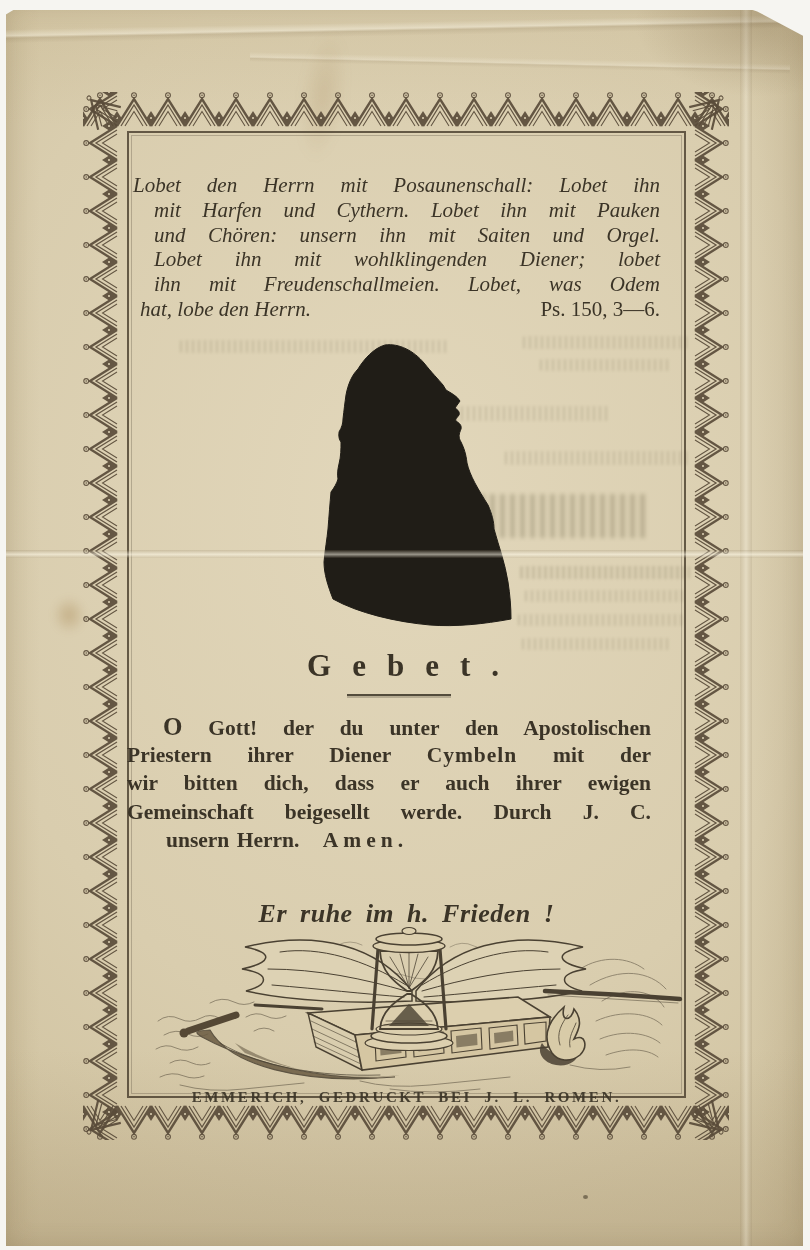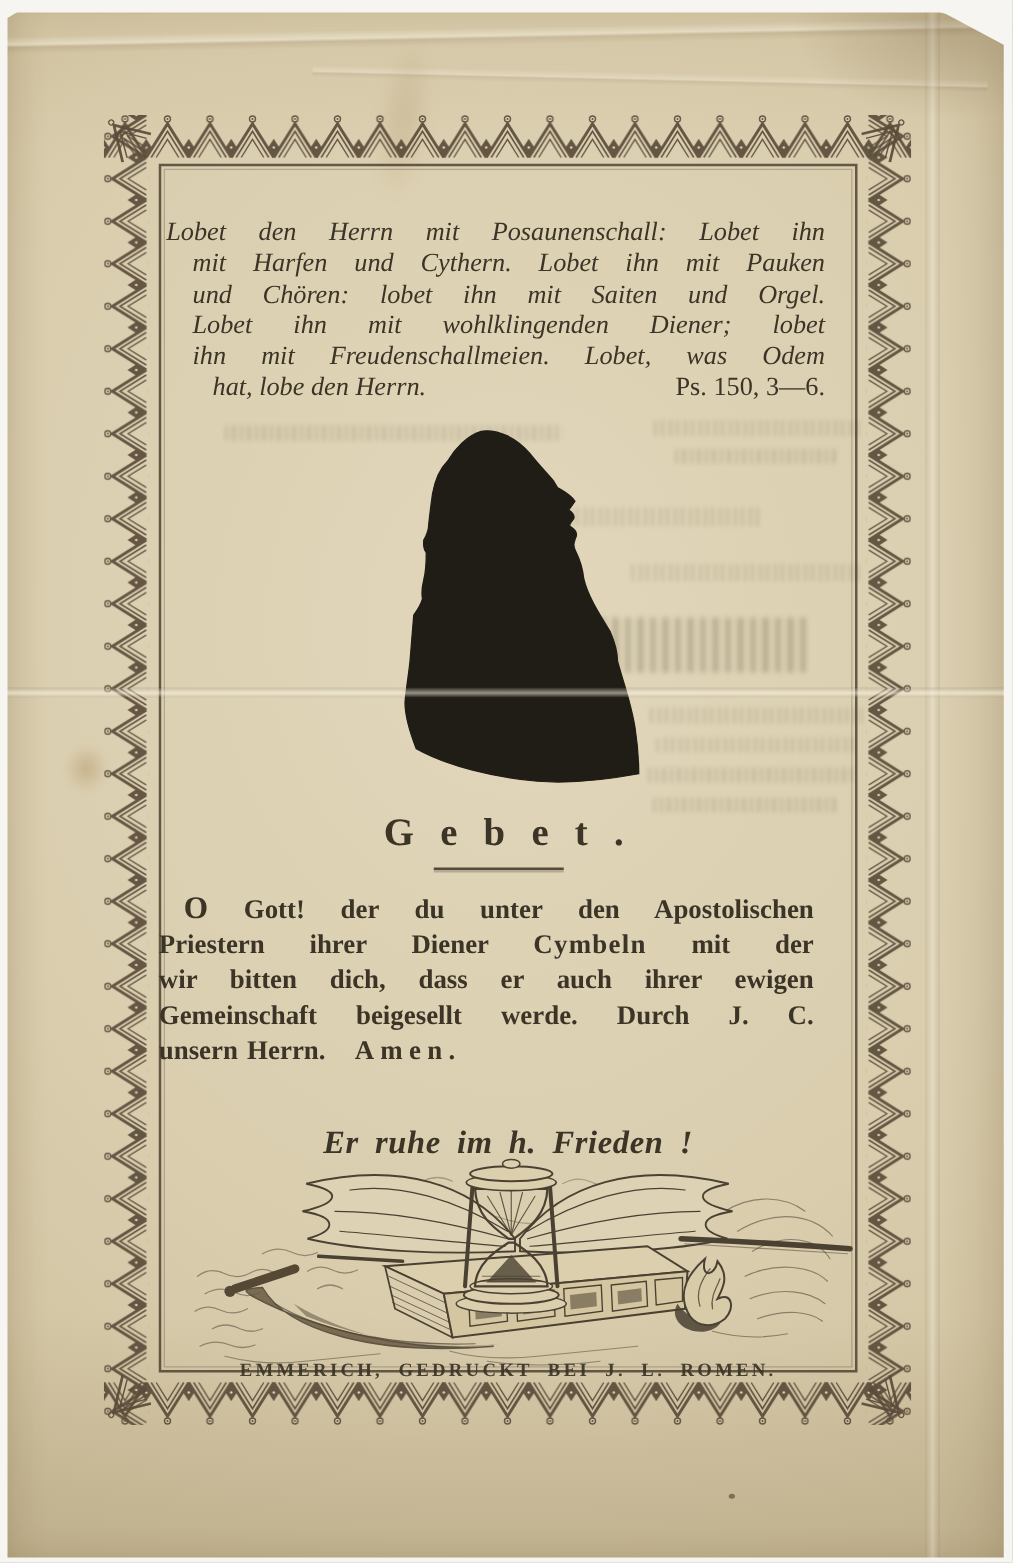--- a/index.html
+++ b/index.html
@@ -37,29 +37,29 @@
   .frame-line{left:127px;top:131px;width:555px;height:963px;z-index:3;
     border:2px solid rgba(73,62,45,.82);}
   .frame-line::before{content:"";position:absolute;left:2px;top:2px;right:2px;bottom:2px;
     border:1px solid rgba(73,62,45,.28);}
   .band{z-index:3;opacity:.92;}
   
   .ink{color:#3b3427;}
   .psalm{left:133px;top:173px;width:527px;z-index:4;font-style:italic;font-weight:normal;font-size:21px;}
   .psalm-line{height:24.8px;line-height:24.8px;text-align:justify;text-align-last:justify;}
   .psalm-line.ind{padding-left:21px;}
-  .psalm-last{height:24.8px;line-height:24.8px;display:flex;justify-content:space-between;padding-left:37px;}
+  .psalm-last{height:24.8px;line-height:24.8px;display:flex;justify-content:space-between;padding-left:7px;}
   .heading{left:127px;top:648px;width:559px;z-index:4;text-align:center;font-weight:bold;
     font-size:31px;letter-spacing:21px;padding-left:14px;box-sizing:border-box;}
   .heading-rule{left:347px;top:694px;width:104px;height:2px;background:rgba(59,52,39,.85);z-index:4;
     box-shadow:0 2px 0 rgba(59,52,39,.25);}
   .prayer{left:127px;top:713px;width:524px;z-index:4;font-weight:bold;font-size:21.5px;}
   .p-line{height:28.2px;line-height:28.2px;text-align:justify;text-align-last:justify;word-spacing:2px;}
-  .p-line.first{padding-left:20px;}
-  .p-line.last{text-align:center;text-align-last:left;}
+  .p-line.first{padding-left:36px;}
+  .p-line.last{text-align:center;text-align-last:left;padding-left:39px;}
   .initial{font-size:25px;}
   .dname{letter-spacing:1px;}
   .amen{margin-left:16px;letter-spacing:5px;}
   .motto{left:127px;top:899px;width:559px;z-index:4;text-align:center;font-weight:bold;font-style:italic;
     font-size:26px;word-spacing:6px;letter-spacing:.5px;}
   .imprint{left:127px;top:1089px;width:559px;z-index:4;text-align:center;font-weight:bold;
     font-size:15px;letter-spacing:2.6px;word-spacing:6px;color:rgba(59,52,39,.92);}
   
   .edge{background:#f6f5f1;z-index:9;}
   .torn-tr{left:744px;top:0;width:66px;height:44px;z-index:9;background:#f6f5f1;
@@ -186,21 +186,21 @@
     <path d="M9,32 L20,13 L31,32" fill="none" stroke="#5a4c3a" stroke-width="1.2"></path>
     <circle cx="20" cy="3" r="2" fill="none" stroke="#5a4c3a" stroke-width="1"></circle>
         </g>
   </svg>
 
   <div class="abs frame-line"></div>
 
   <div class="abs psalm ink">
     <div class="psalm-line">Lobet den Herrn mit Posaunenschall: Lobet ihn</div>
     <div class="psalm-line ind">mit Harfen und Cythern. Lobet ihn mit Pauken</div>
-    <div class="psalm-line ind">und Chören: lobet ihn mit Saiten und Orgel.</div>
+    <div class="psalm-line ind">und Chören: unsern ihn mit Saiten und Orgel.</div>
     <div class="psalm-line ind">Lobet ihn mit wohlklingenden Diener; lobet</div>
     <div class="psalm-line ind">ihn mit Freudenschallmeien. Lobet, was Odem</div>
     <div class="psalm-last">
       <span>hat, lobe den Herrn.</span>
       <span style="font-style:normal">Ps. 150, 3—6.</span>
     </div>
   </div>
 
   <svg class="abs" style="left:296px;top:333px;z-index:4" width="264" height="298" viewBox="0 0 264 298">
     <path d="M89,12 C103,10 118,18 128,30 C136,40 142,46 147,52 L150,57 C155,60 161,63 164,68

